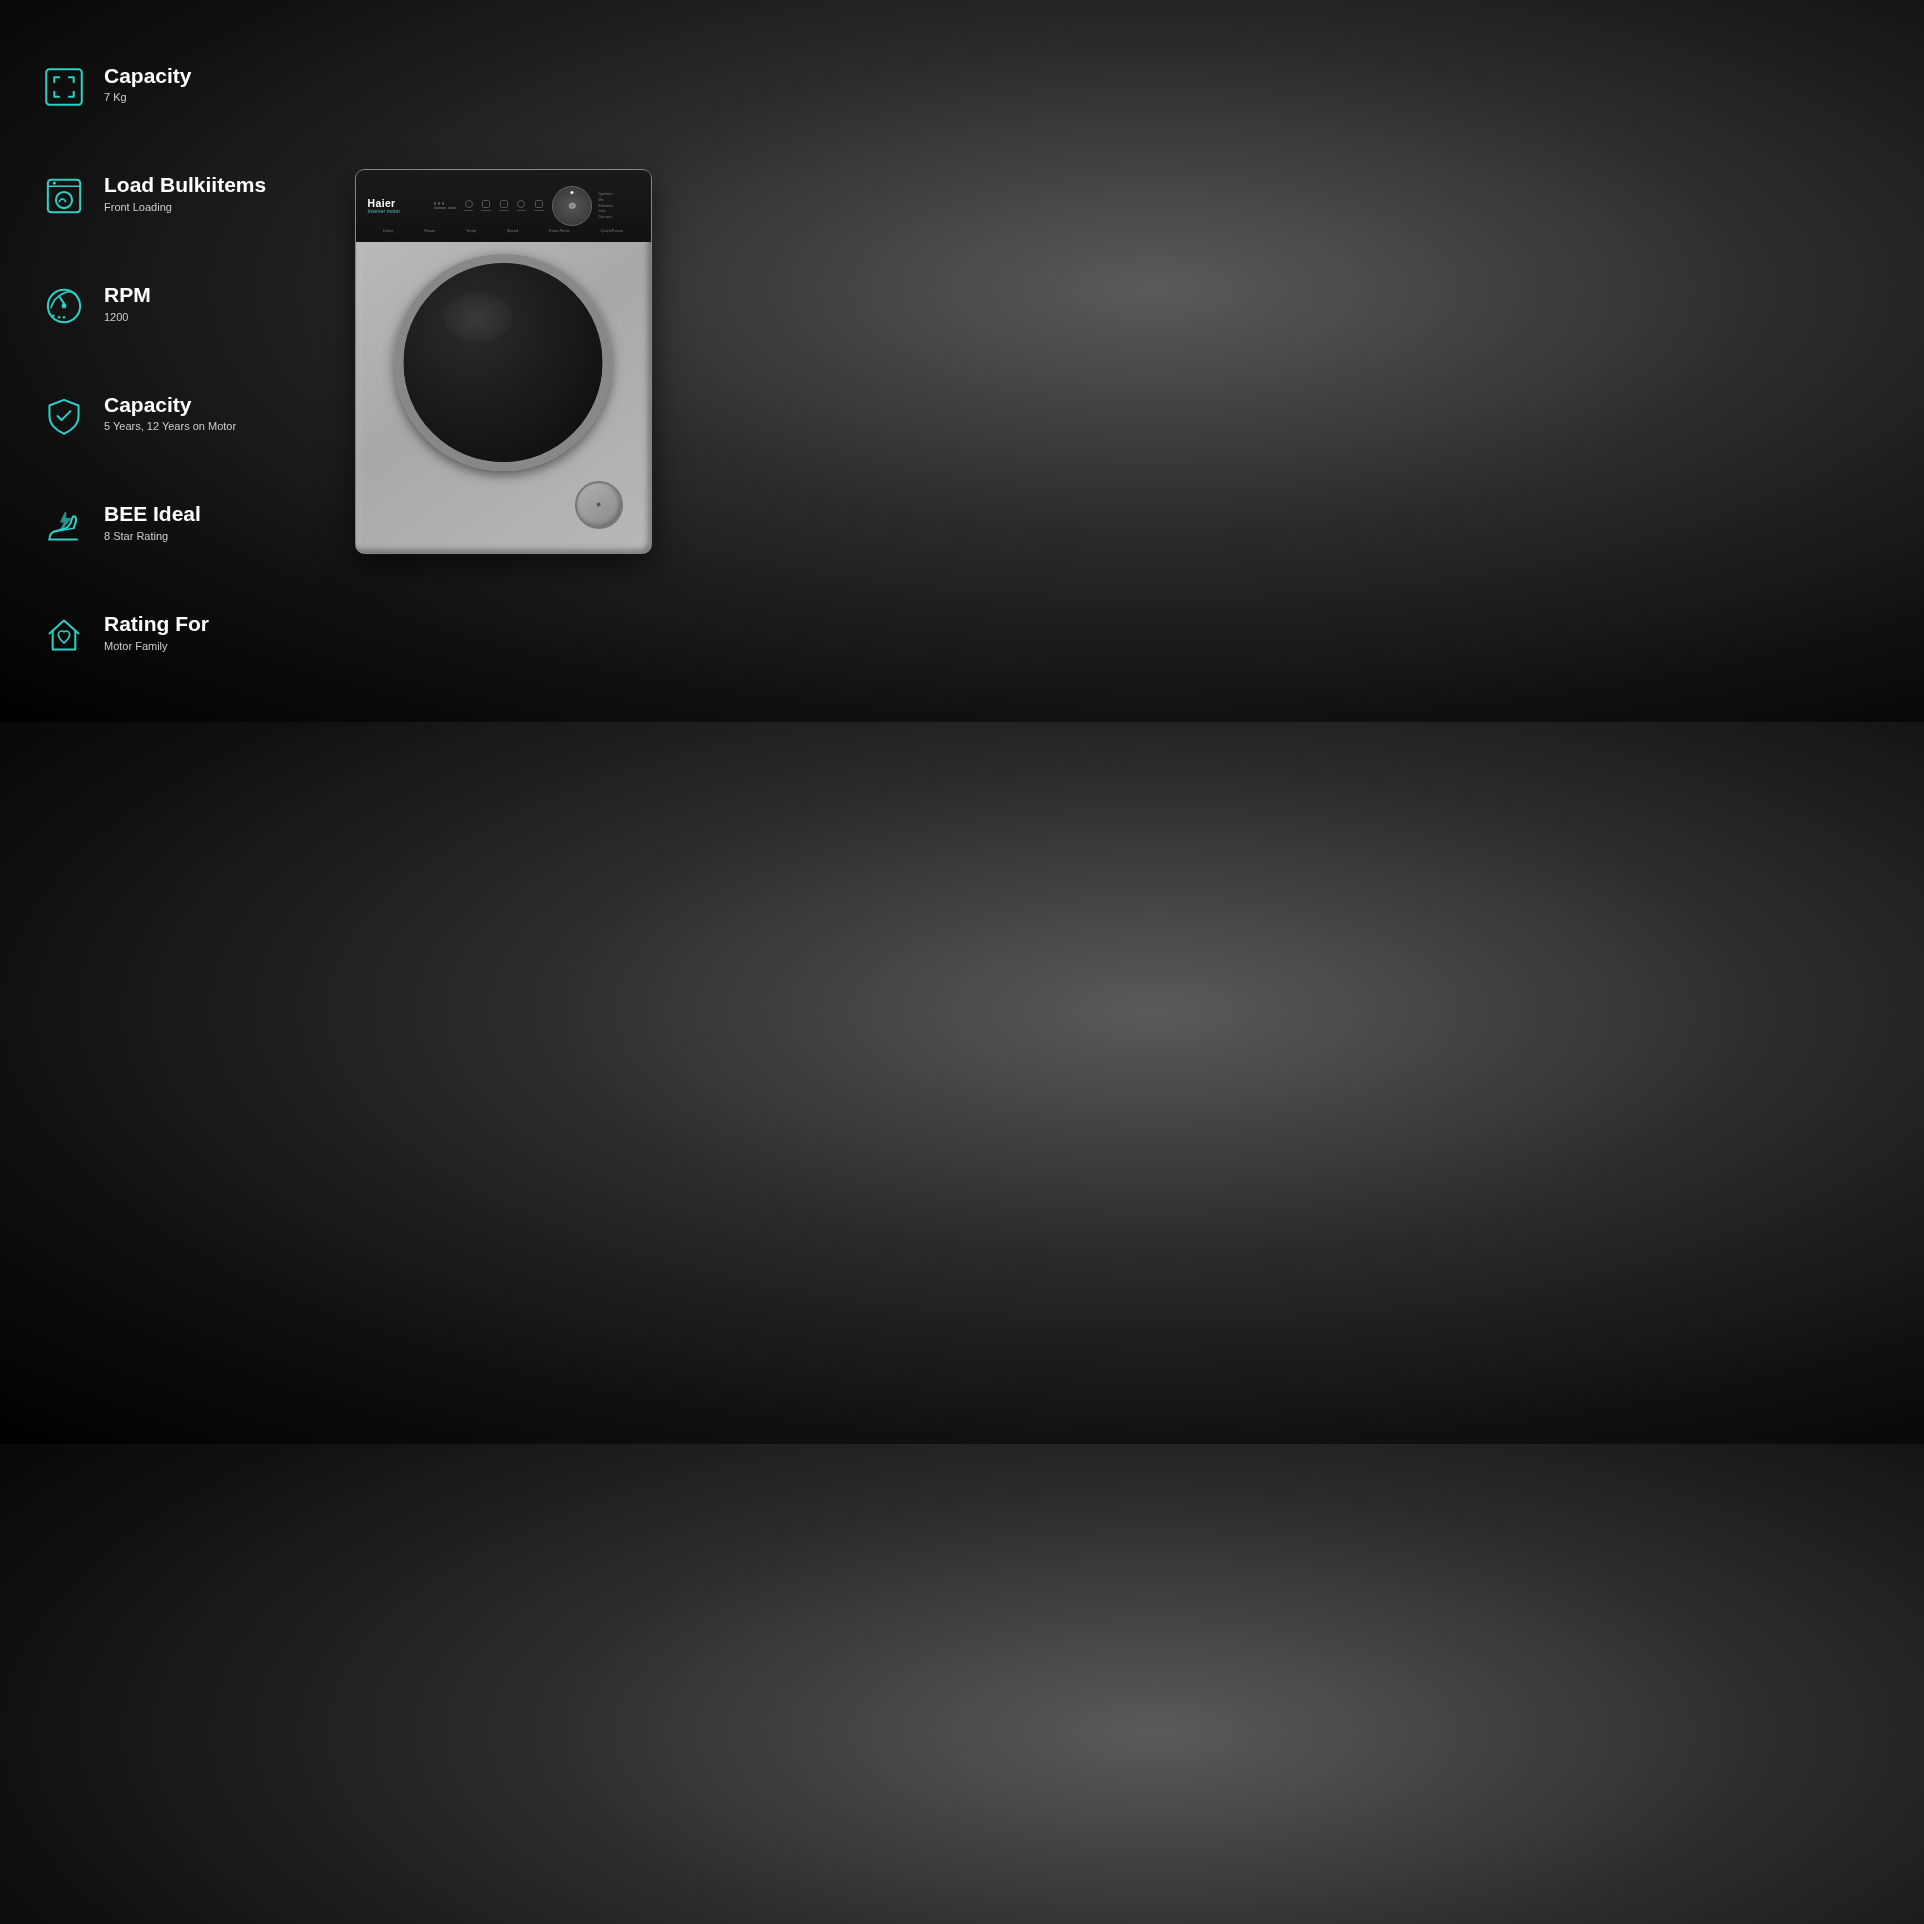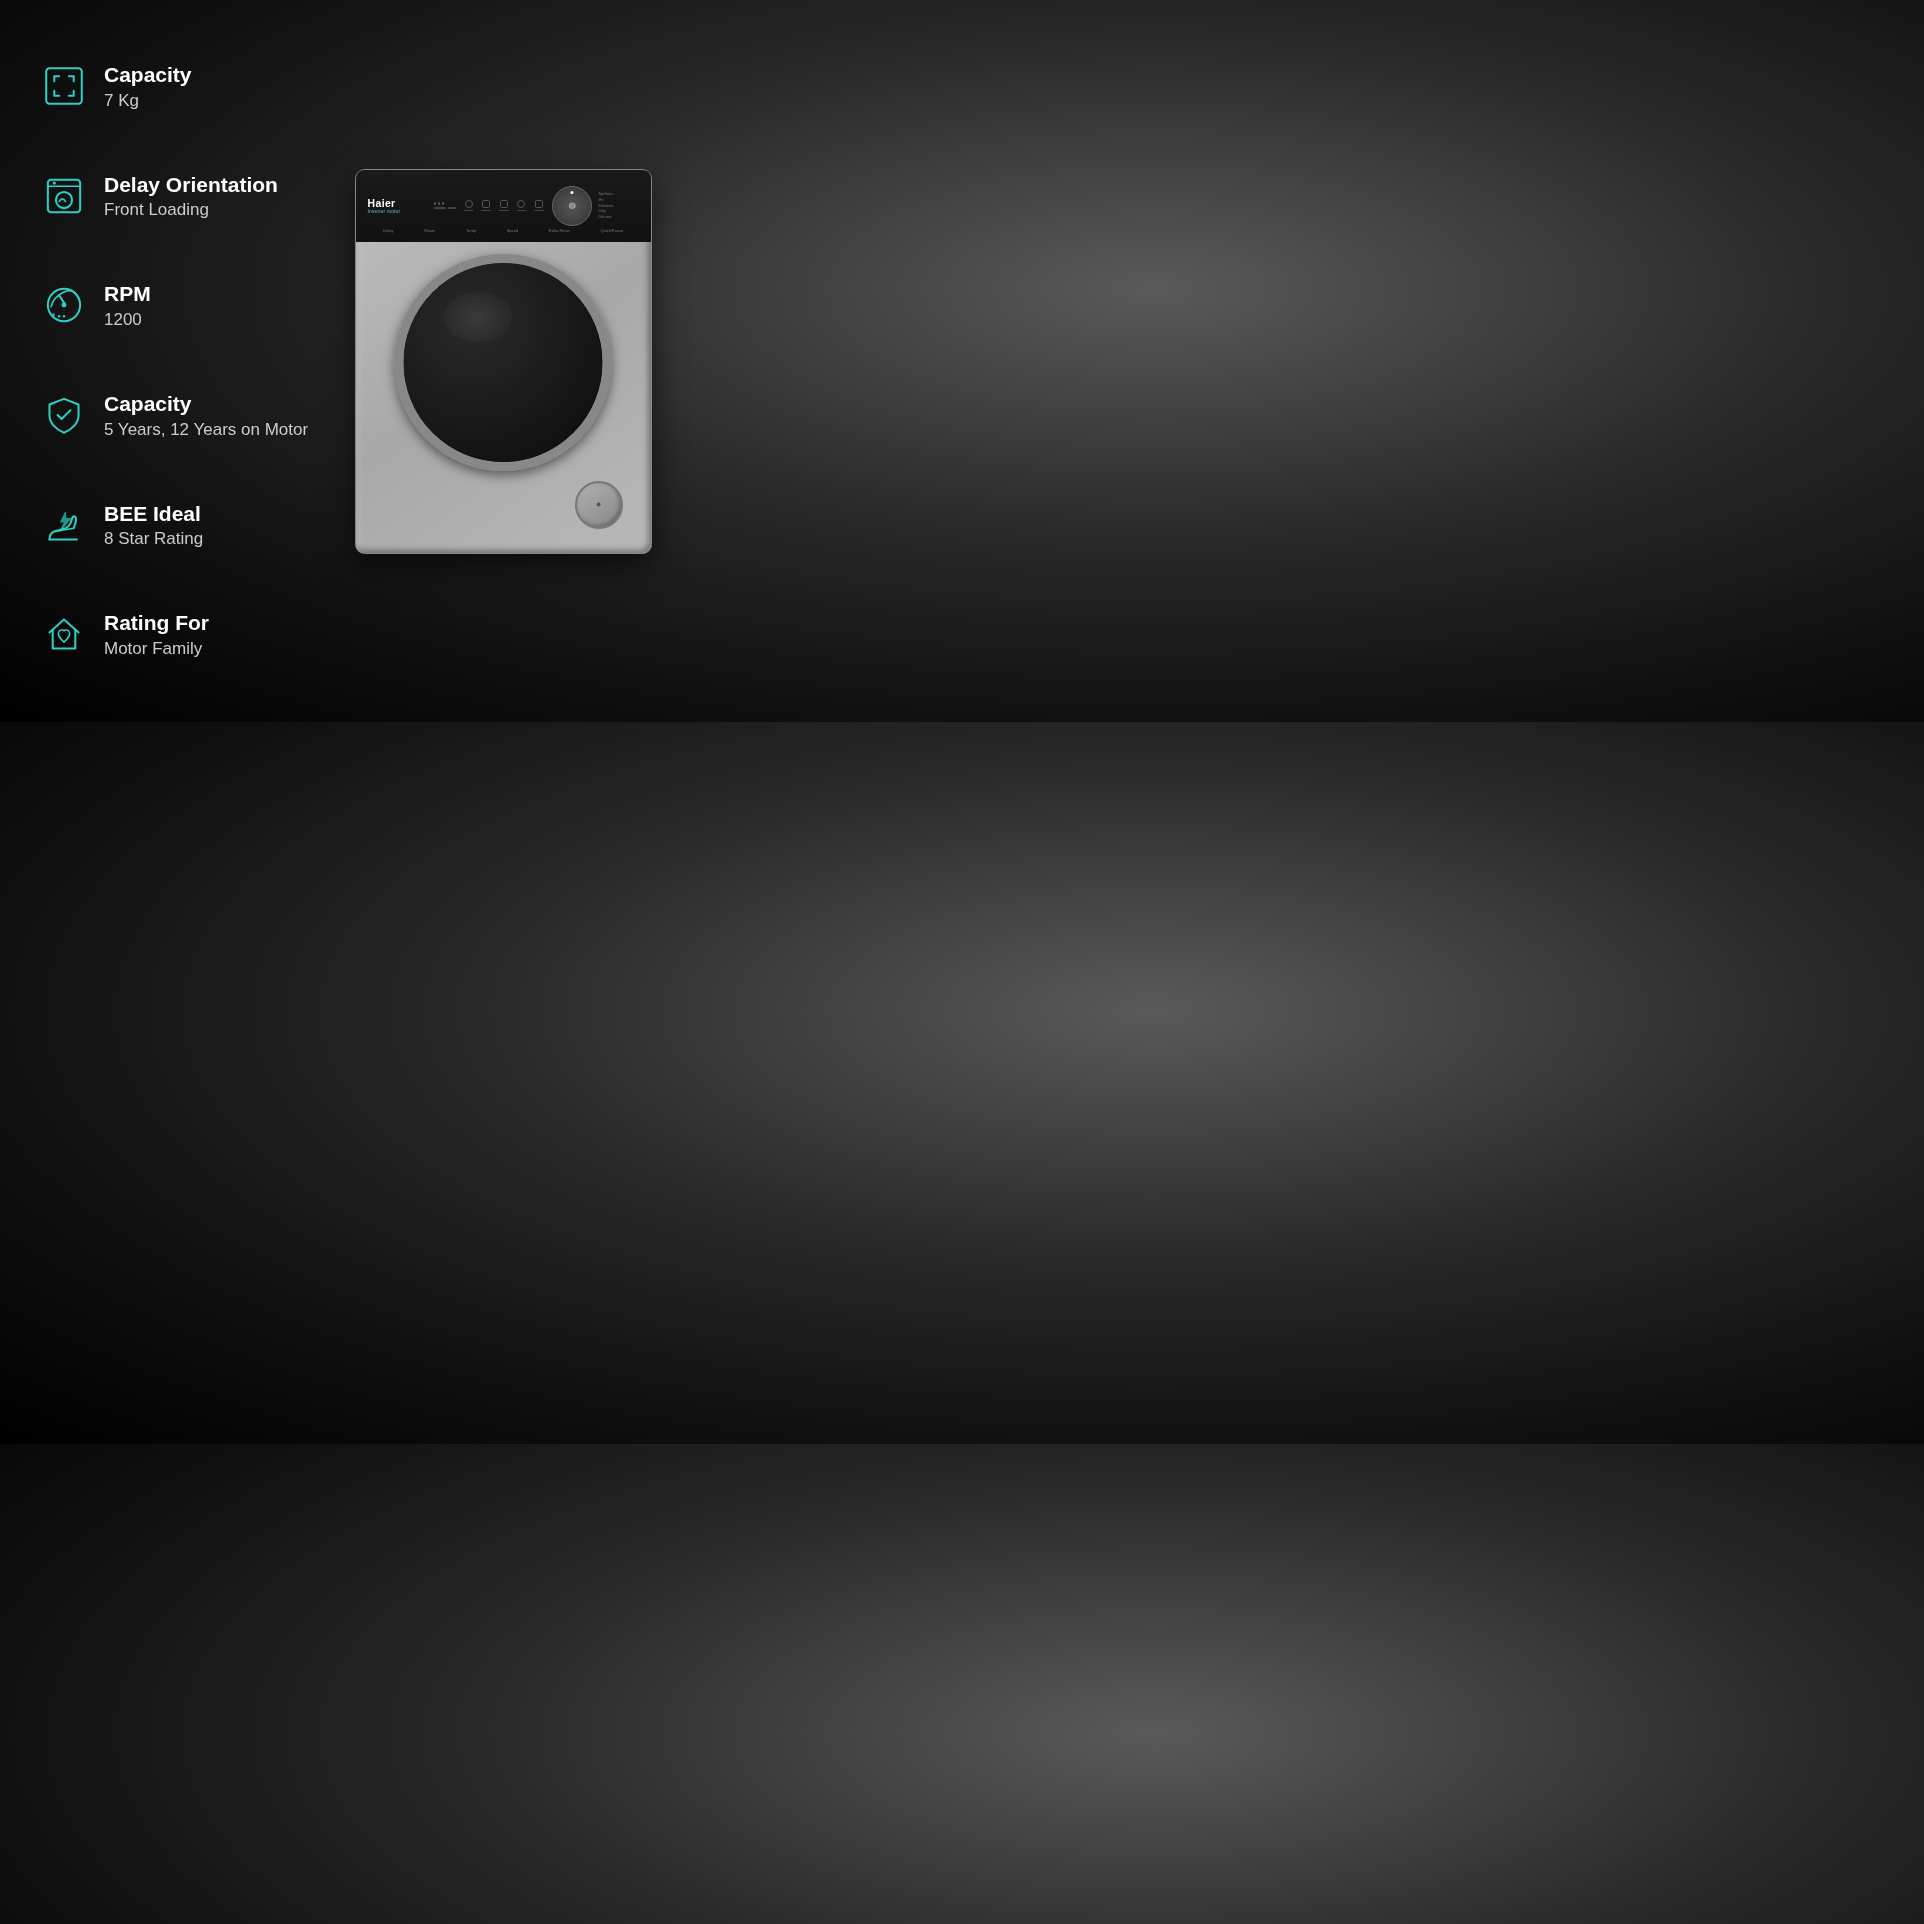--- a/index.html
+++ b/index.html
@@ -59,21 +59,21 @@
 
     .spec-title {
       font-size: 21px;
       font-weight: 700;
       color: #ffffff;
       line-height: 1.2;
       margin-bottom: 2.4px;
     }
 
     .spec-value {
-      font-size: 17px;
+      font-size: 11px;
       font-weight: 400;
       color: #cccccc;
       line-height: 1.3;
     }
 
     
     .machine-panel {
       width: 52%;
       display: flex;
       align-items: center;
@@ -260,21 +260,21 @@
       <div class="spec-icon">
         <svg viewBox="0 0 52 52" fill="none" xmlns="http://www.w3.org/2000/svg">
           <rect x="6" y="6" width="40" height="40" rx="4" stroke="#2ecfc4" stroke-width="2.5"></rect>
           <line x1="6" y1="14" x2="46" y2="14" stroke="#2ecfc4" stroke-width="2"></line>
           <circle cx="26" cy="31" r="10" stroke="#2ecfc4" stroke-width="2.5"></circle>
           <path d="M20 33 Q24 26 28 33" stroke="#2ecfc4" stroke-width="2" fill="none" stroke-linecap="round"></path>
           <circle cx="14" cy="10" r="2" fill="#2ecfc4"></circle>
         </svg>
       </div>
       <div class="spec-text">
-        <span class="spec-title">Delay Orientation</span>
+        <span class="spec-title">Load Bulkiitems</span>
         <span class="spec-value">Front Loading</span>
       </div>
     </div>
 
     <div class="spec-item">
       <div class="spec-icon">
         <svg viewBox="0 0 52 52" fill="none" xmlns="http://www.w3.org/2000/svg">
           <circle cx="26" cy="26" r="20" stroke="#2ecfc4" stroke-width="2.5"></circle>
           <circle cx="26" cy="26" r="3" fill="#2ecfc4"></circle>
           <line x1="26" y1="23" x2="20" y2="14" stroke="#2ecfc4" stroke-width="2.5" stroke-linecap="round"></line>

